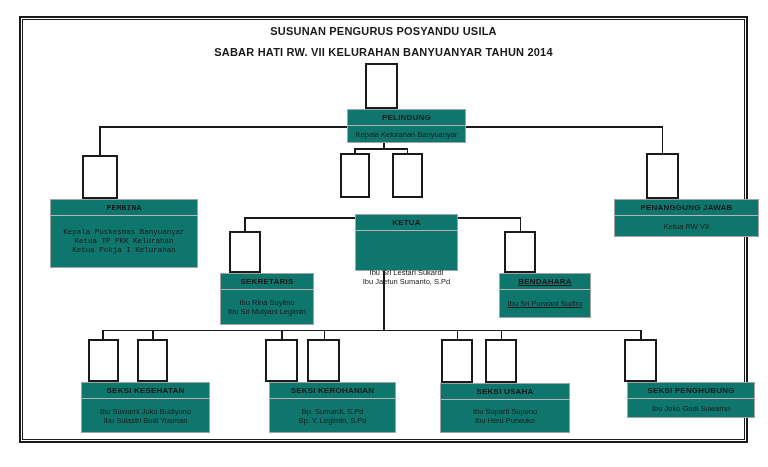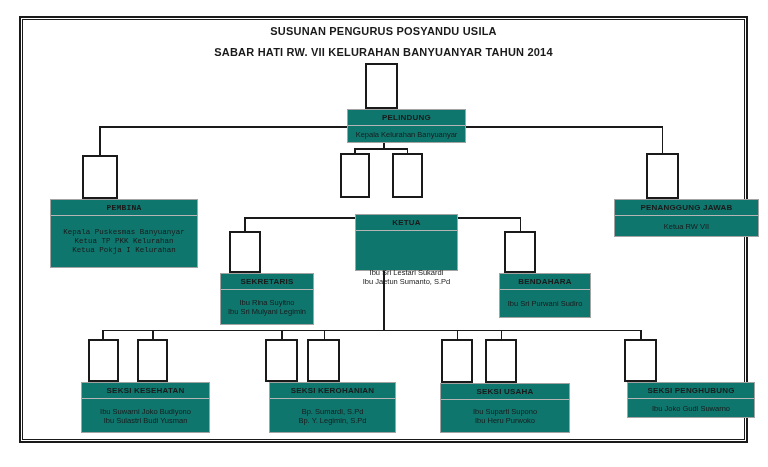--- a/index.html
+++ b/index.html
@@ -106,21 +106,21 @@
   </div>
 
   <div class="orgbox" style="left:197px;top:273px;width:94px;height:52px;">
     <div class="orgbox-title">SEKRETARIS</div>
     <div class="orgbox-members">
       <div class="member">Ibu Rina Suyitno</div>
       <div class="member">Ibu Sri Mulyani Legimin</div>
     </div>
   </div>
 
-  <div class="orgbox" style="left:476px;top:273px;width:92px;height:45px;">
+  <div class="orgbox" style="left:476px;top:273px;width:92px;height:45px;text-decoration:underline;">
     <div class="orgbox-title">BENDAHARA</div>
     <div class="orgbox-members">
       <div class="member">Ibu Sri Purwani Sudiro</div>
     </div>
   </div>
 
   <div class="orgbox" style="left:246px;top:382px;width:127px;height:51px;">
     <div class="orgbox-title">SEKSI KEROHANIAN</div>
     <div class="orgbox-members">
       <div class="member">Bp. Sumardi, S.Pd</div>

